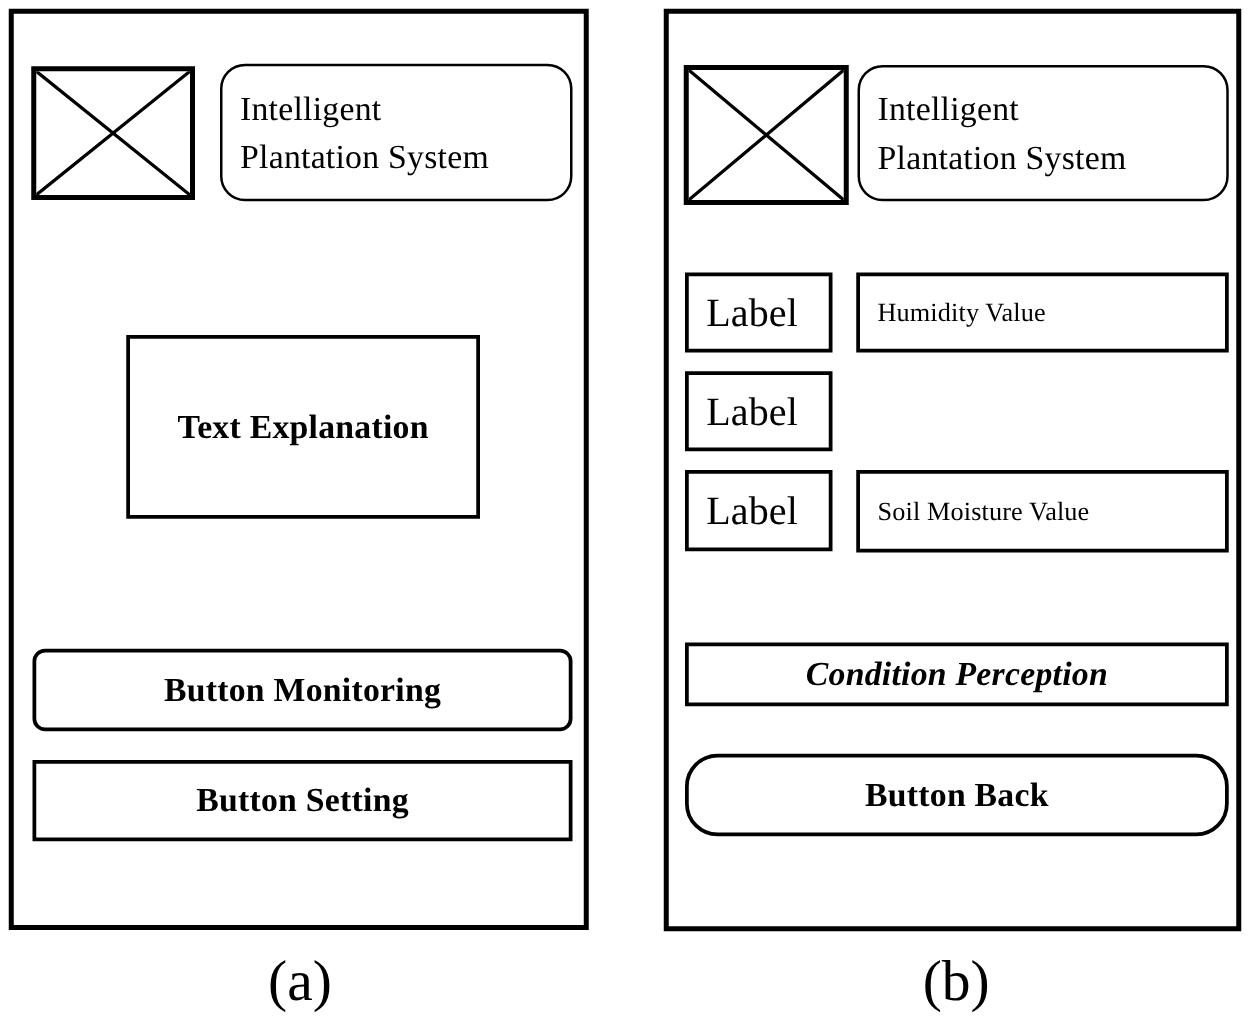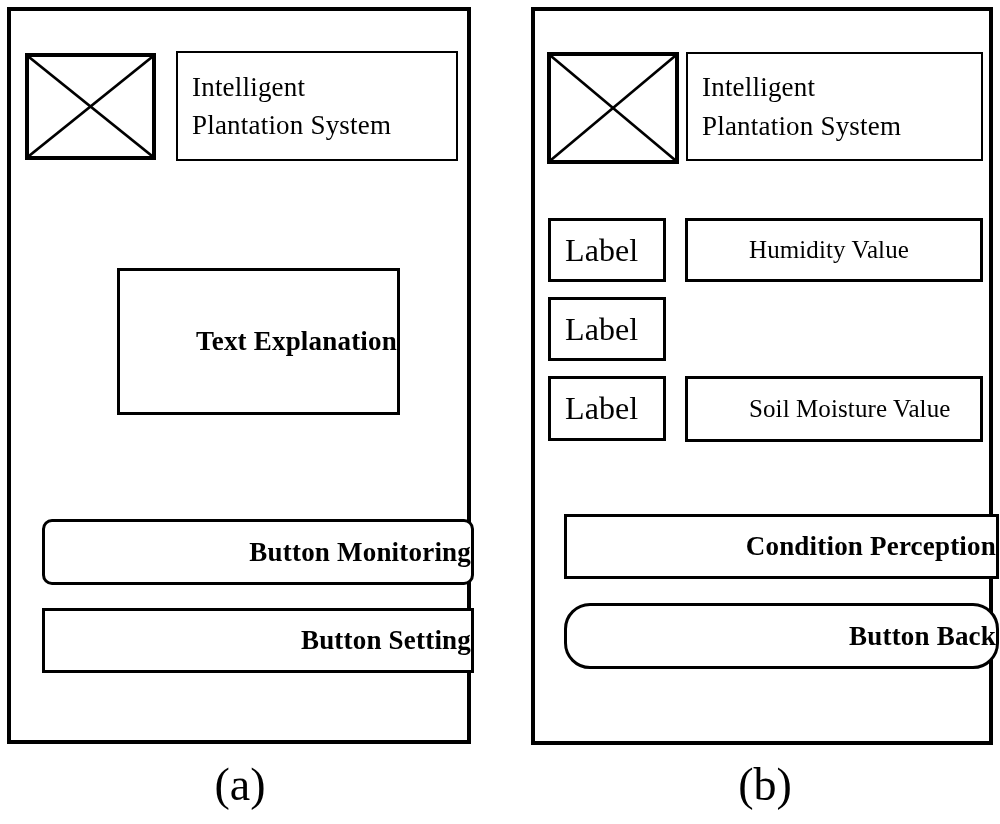--- a/index.html
+++ b/index.html
@@ -34,23 +34,23 @@
 
   
   .box {
     position: absolute;
     box-sizing: border-box;
     background: #ffffff;
     border: 3px solid #000000;
     display: flex;
     align-items: center;
   }
-  .box.thin { border-width: 2px; }
+  .box.thin { border-width: 2px; border-radius: 20px; }
 
-  .box.center  { justify-content: flex-end; text-align: center; margin-left: 16px; }
+  .box.center  { justify-content: center; text-align: center; }
   .box.leftpad { justify-content: flex-start; padding-left: 14px; text-align: left; }
 
   
   .img-placeholder {
     position: absolute;
     box-sizing: border-box;
     border: 4px solid #000000;
     background: #ffffff;
   }
   .img-placeholder svg { display: block; width: 100%; height: 100%; }
@@ -62,24 +62,23 @@
     font-weight: 400;
     letter-spacing: 0.2px;
     white-space: pre-line;
   }
   .btn-text {
     font-size: 27px;
     font-weight: 700;
     letter-spacing: 0.2px;
   }
   .value-text {
-    font-size: 25px;
+    font-size: 21px;
     font-weight: 400;
     letter-spacing: 0.1px;
-    margin-left: 47px;
   }
   .label-text {
     font-size: 32px;
     font-weight: 400;
     letter-spacing: 0.1px;
   }
 
   
   #a-logo        { left: 25px;  top: 53px;  width: 131px; height: 107px; }
   #a-title-box   { left: 176px; top: 51px;  width: 282px; height: 110px; }
@@ -91,21 +90,21 @@
   #b-logo        { left: 547px; top: 52px;  width: 132px; height: 112px; }
   #b-title-box   { left: 686px; top: 52px;  width: 297px; height: 109px; }
 
   #b-label-1     { left: 548px; top: 218px; width: 118px; height: 64px; }
   #b-value-1     { left: 685px; top: 218px; width: 298px; height: 64px; }
   #b-label-2     { left: 548px; top: 297px; width: 118px; height: 64px; }
   #b-value-2     { left: 685px; top: 297px; width: 298px; height: 64px; }
   #b-label-3     { left: 548px; top: 376px; width: 118px; height: 65px; }
   #b-value-3     { left: 685px; top: 376px; width: 298px; height: 66px; }
 
-  #b-btn-condition { left: 548px; top: 514px; width: 435px; height: 65px; }
+  #b-btn-condition { left: 548px; top: 514px; width: 435px; height: 51px; font-style: italic; }
   #b-btn-back      { left: 548px; top: 603px; width: 435px; height: 66px; border-radius: 26px; }
 
   
   .caption {
     position: absolute;
     font-size: 46px;
     line-height: 1;
     font-weight: 400;
     text-align: center;
     width: 160px;

